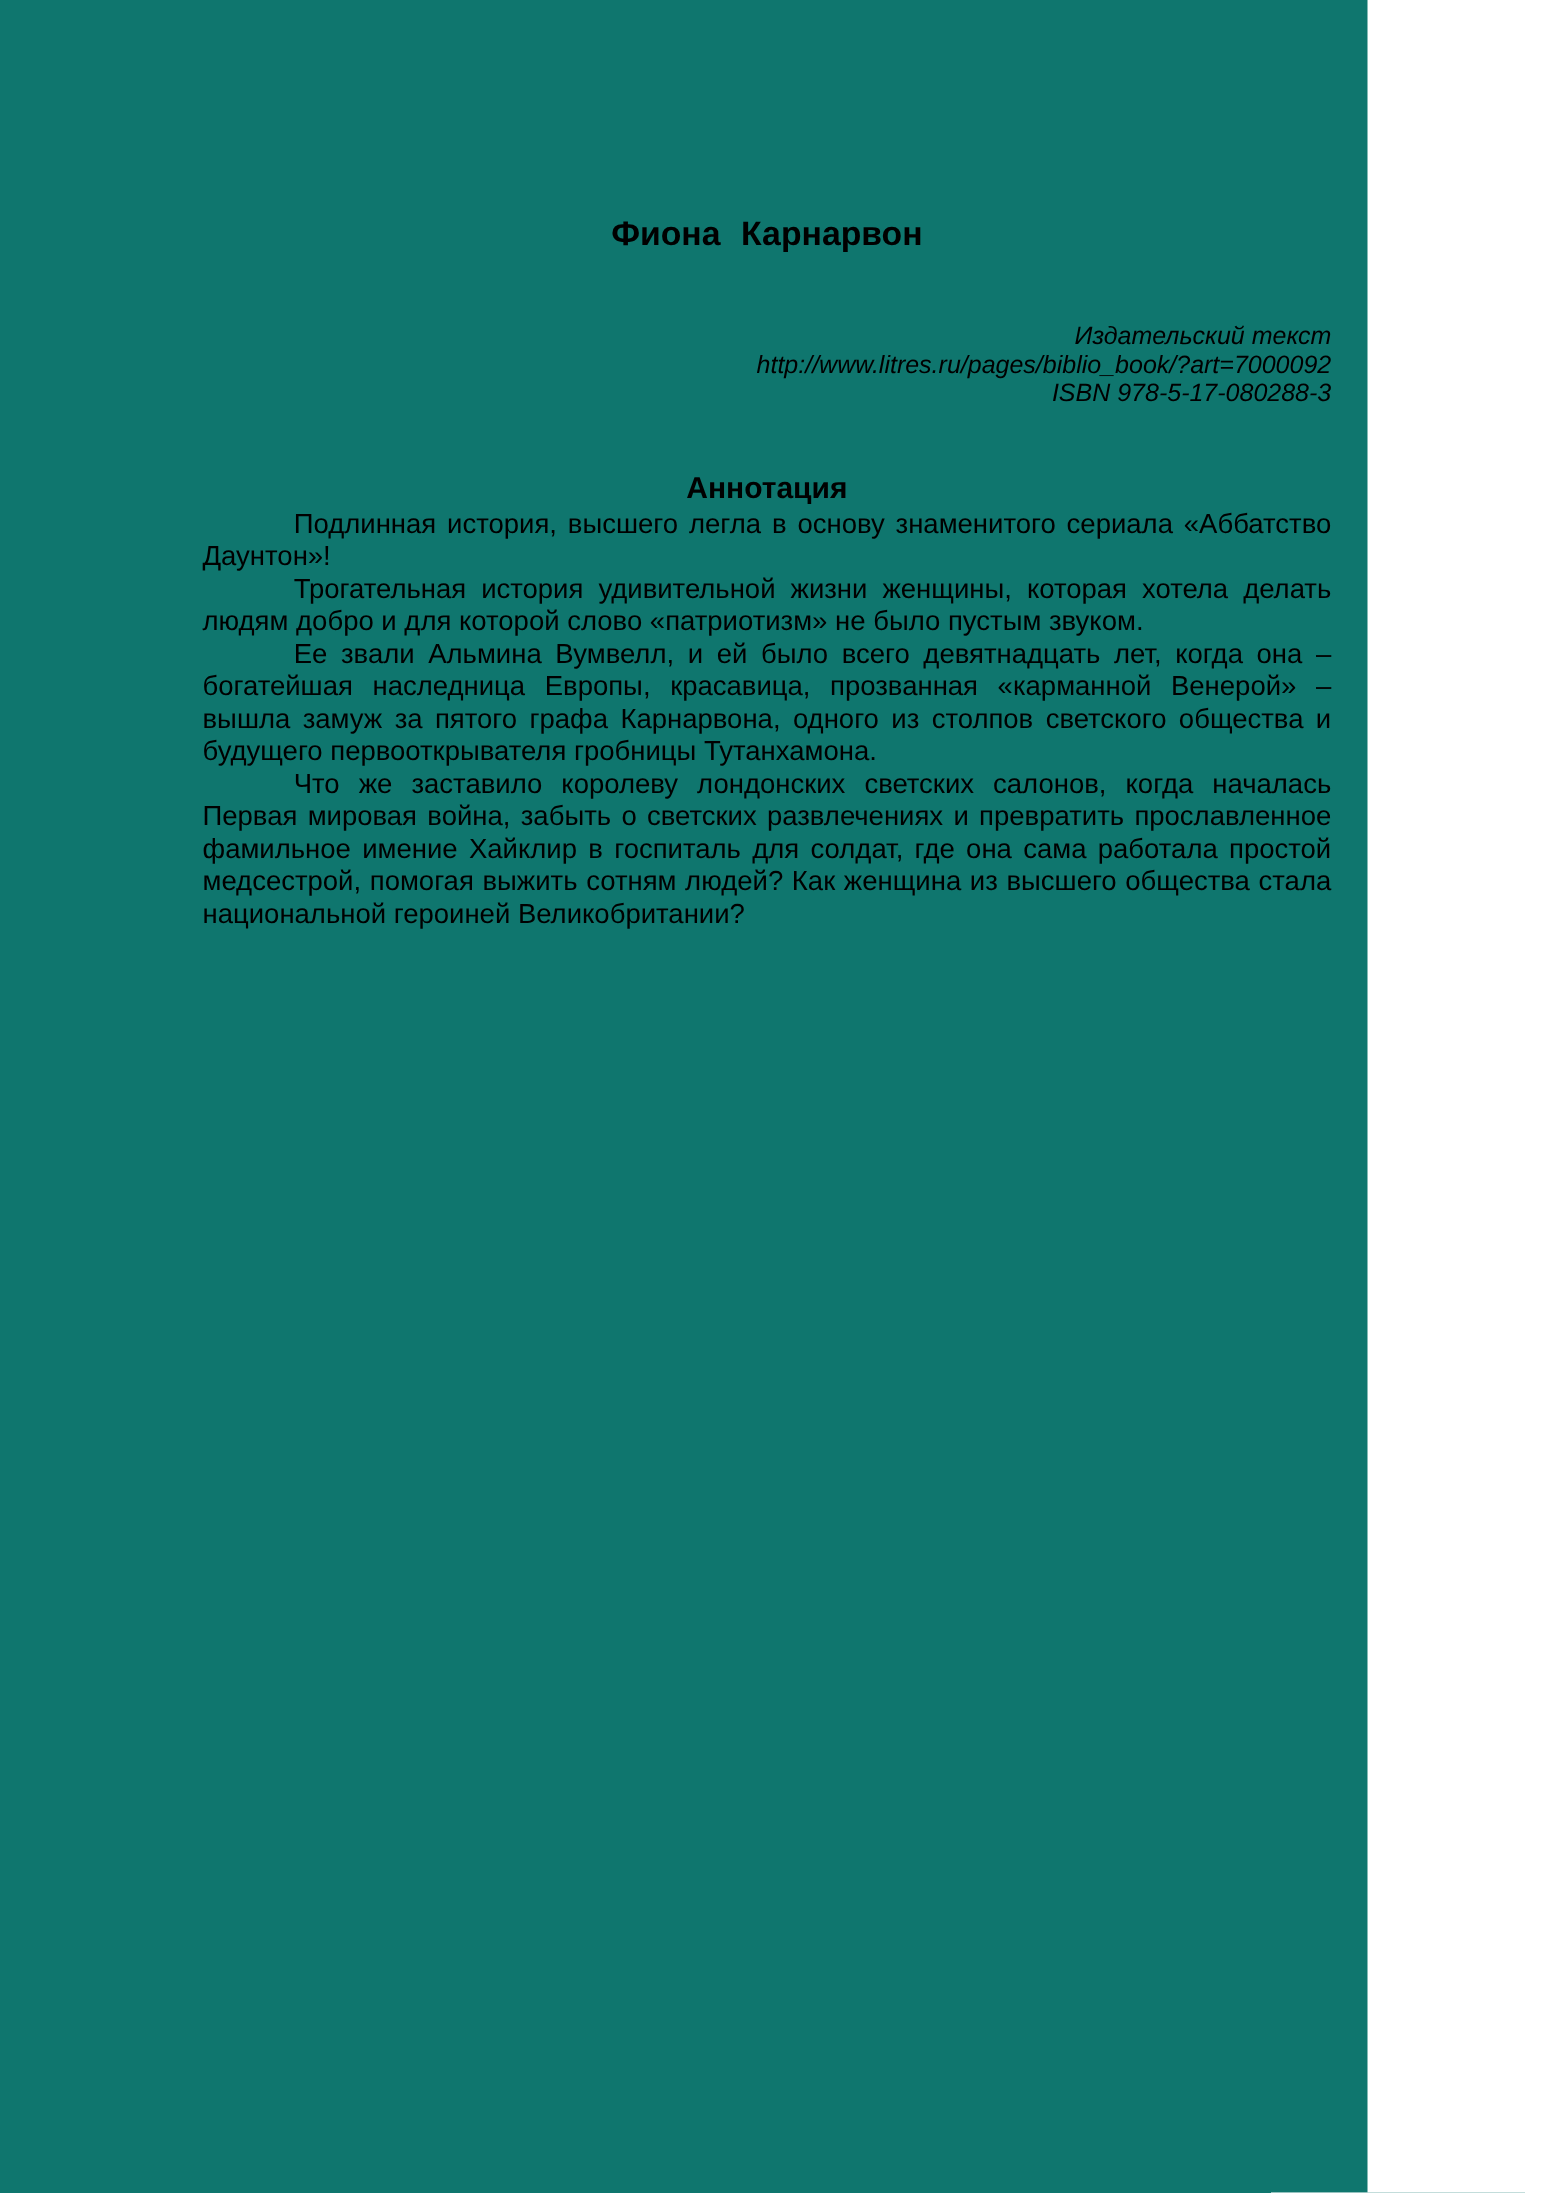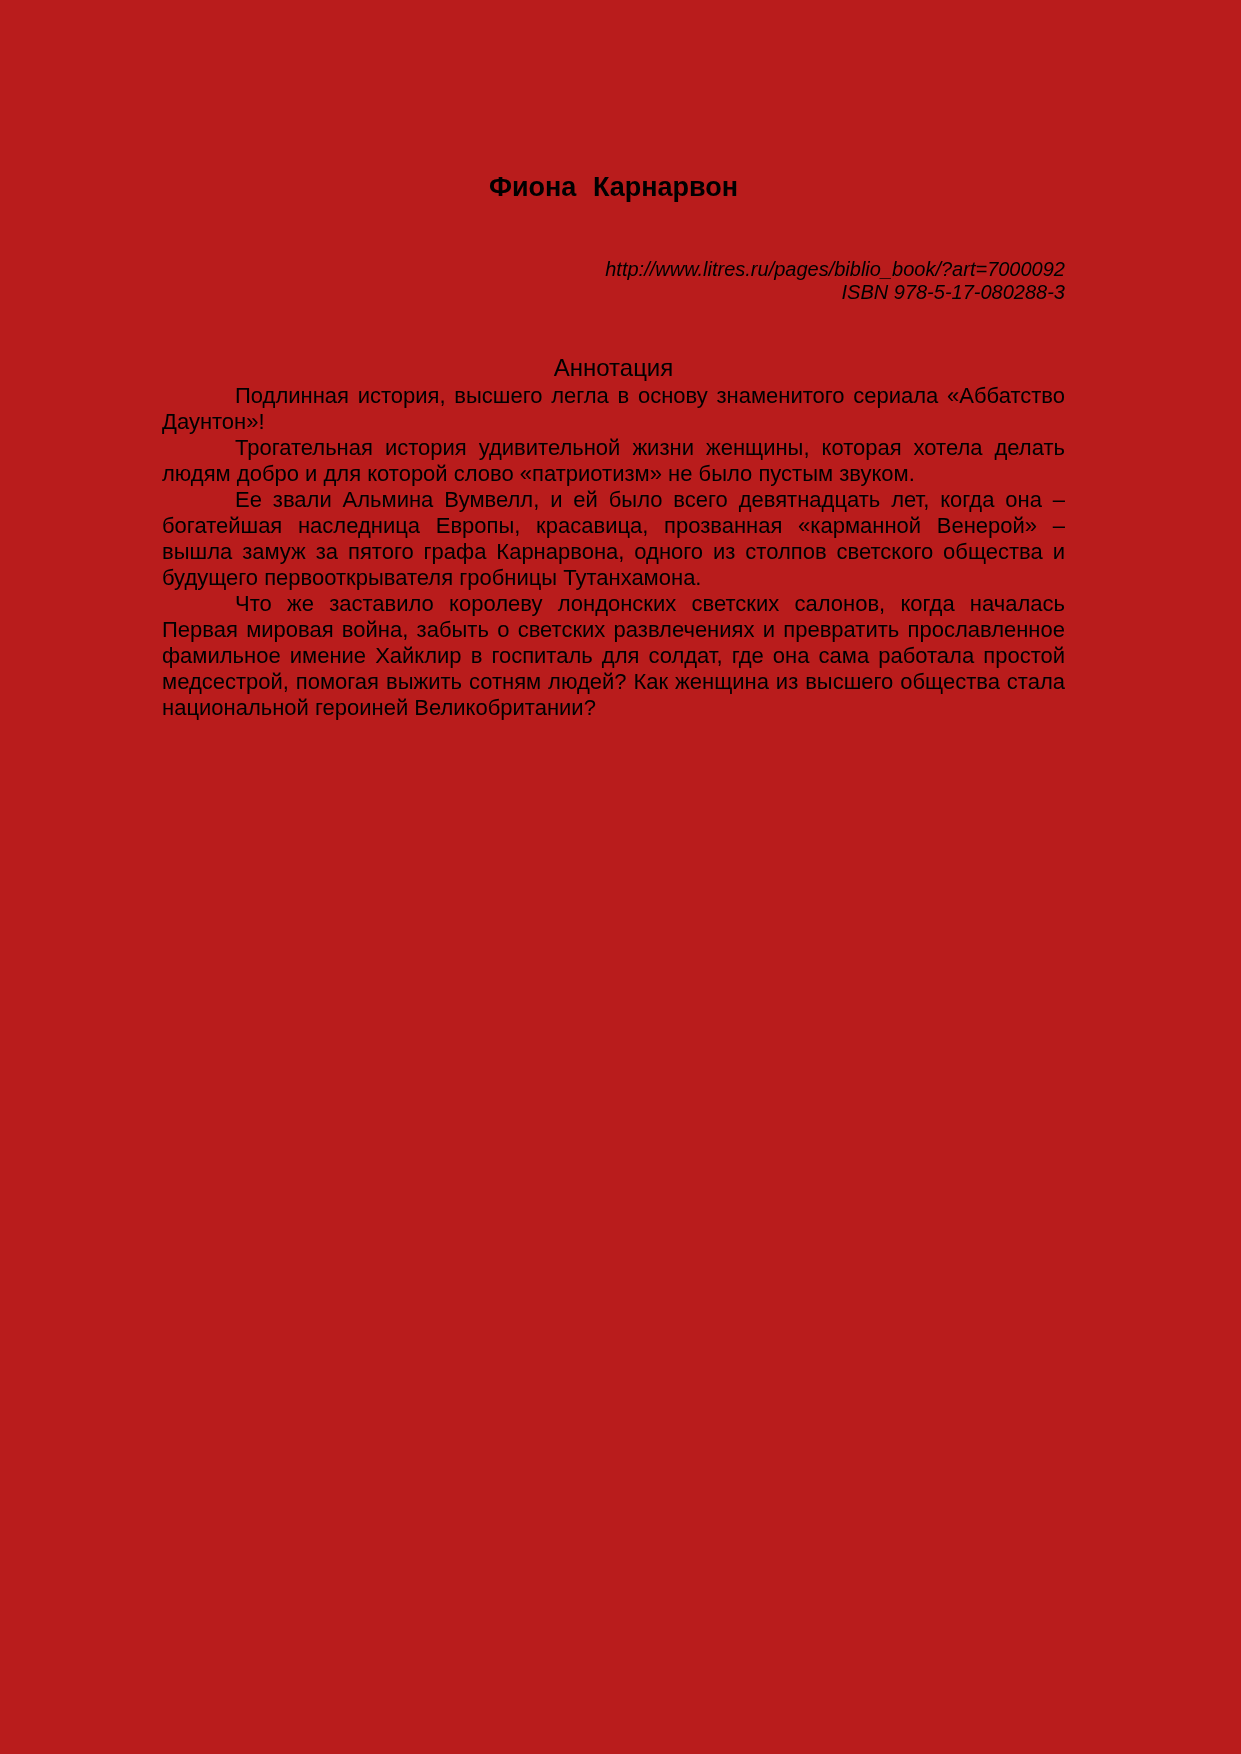--- a/index.html
+++ b/index.html
@@ -2,23 +2,23 @@
 <html><head>
 <meta charset="utf-8">
 <style>
   html, body {
     margin: 0;
     padding: 0;
     background: #ffffff;
   }
   .page {
     position: relative;
-    width: 1241px;
+    width: 1094px;
     height: 1754px;
-    background: #b91c1c;
+    background: #0f766e;
     color: #000000;
     font-family: "Liberation Sans", sans-serif;
     overflow: hidden;
   }
   .content {
     padding-top: 170px;
     margin-left: 162px;
     width: 903px;
   }
   .doc-header {
@@ -40,21 +40,21 @@
     margin-top: 54px;
     text-align: right;
     font-style: italic;
     font-size: 20px;
     line-height: 23px;
   }
   .annotation-heading {
     margin: 49px 0 0 0;
     text-align: center;
     font-size: 24px;
-    font-weight: normal;
+    font-weight: bold;
     line-height: 30px;
   }
   .body-text {
     margin-top: 0;
   }
   .body-text p {
     margin: 0;
     font-size: 22px;
     line-height: 26px;
     text-align: justify;
@@ -65,20 +65,21 @@
 <body>
 
 <div class="page">
   <div class="content">
 
     <div class="doc-header">
       <div class="author">Фиона Карнарвон</div>
     </div>
 
     <div class="publisher">
+      <div>Издательский текст</div>
       <div>http://www.litres.ru/pages/biblio_book/?art=7000092</div>
       <div>ISBN 978-5-17-080288-3</div>
     </div>
 
     <h2 class="annotation-heading">Аннотация</h2>
 
     <div class="body-text">
       <p>Подлинная история, высшего легла в основу знаменитого сериала «Аббатство Даунтон»!</p>
       <p>Трогательная история удивительной жизни женщины, которая хотела делать людям добро и для которой слово «патриотизм» не было пустым звуком.</p>
       <p>Ее звали Альмина Вумвелл, и ей было всего девятнадцать лет, когда она – богатейшая наследница Европы, красавица, прозванная «карманной Венерой» – вышла замуж за пятого графа Карнарвона, одного из столпов светского общества и будущего первооткрывателя гробницы Тутанхамона.</p>

